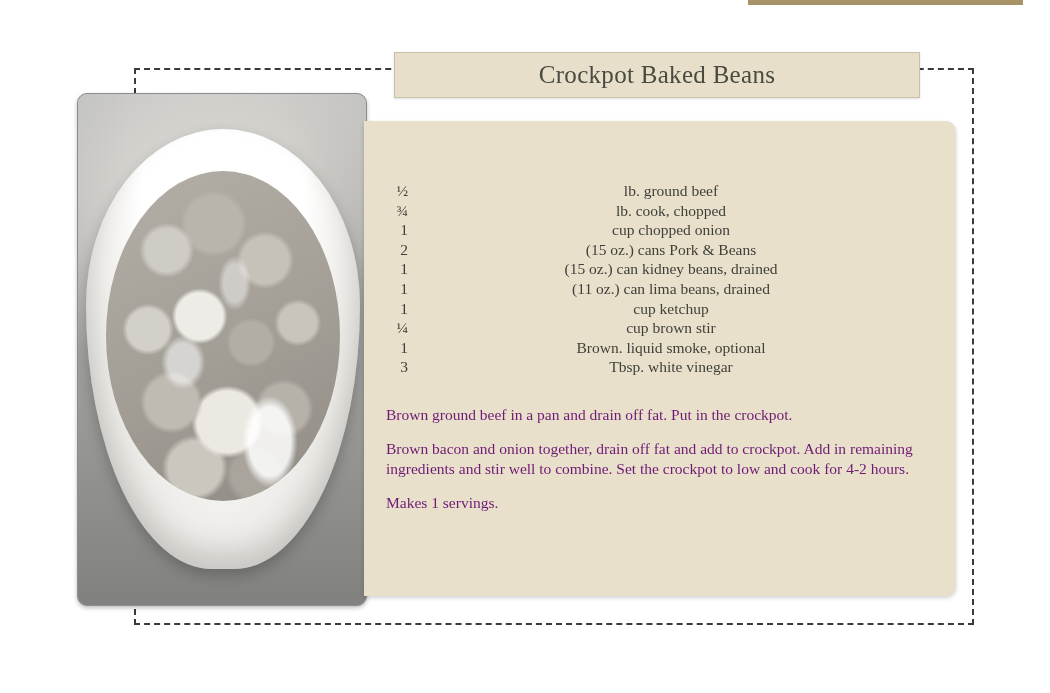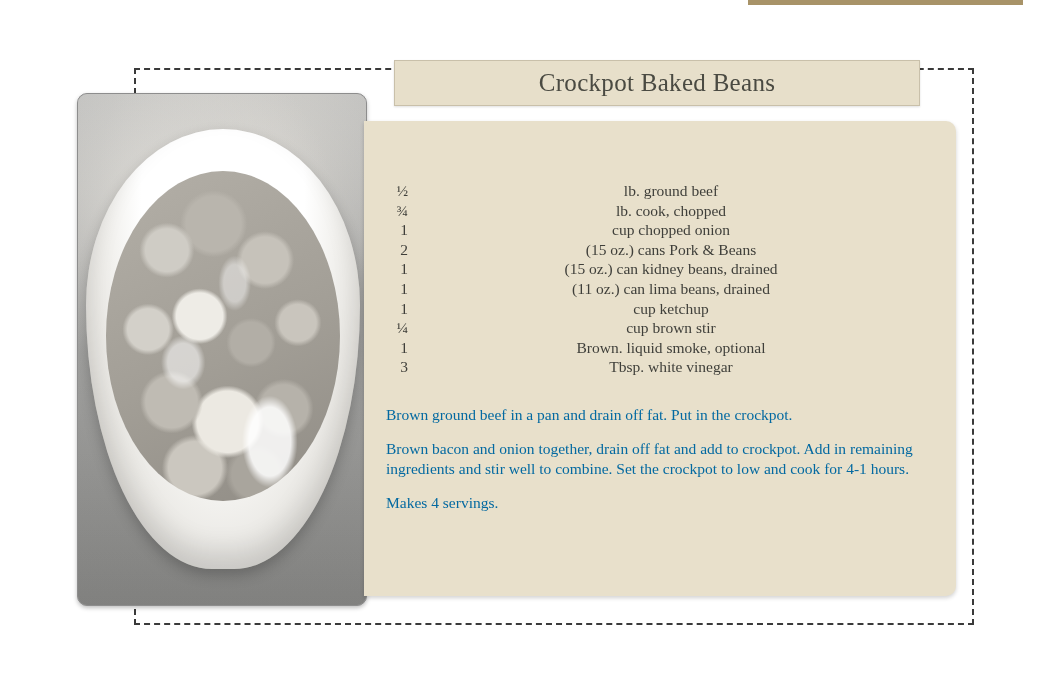--- a/index.html
+++ b/index.html
@@ -34,21 +34,21 @@
     width: 840px;
     height: 557px;
     border: 2px dashed #3a3a3a;
     background: transparent;
   }
 
   
   .title-plaque {
     position: absolute;
     left: 394px;
-    top: 60px;
+    top: 52px;
     width: 526px;
     height: 46px;
     background: #e7dfca;
     border: 1px solid #c9c0aa;
     display: flex;
     align-items: center;
     justify-content: center;
     box-shadow: 0 1px 2px rgba(0,0,0,0.12);
   }
   .title-plaque .title-text {
@@ -158,21 +158,21 @@
     width: 22px;
     text-align: right;
     flex: 0 0 22px;
     margin-right: 8px;
   }
   .ing-name { flex: 1 1 auto; text-align: center; }
 
   .steps {
     margin-top: 28px;
     font-size: 15.5px;
-    color: #0369a1;
+    color: #701a75;
     line-height: 20px;
     max-width: 550px;
   }
   .steps p { margin: 0 0 14px 0; }
   .steps p:last-child { margin-bottom: 0; }
 </style>
 </head>
 <body>
 
 <div class="top-tab"></div>
@@ -231,17 +231,17 @@
       <span class="ing-name">Brown. liquid smoke, optional</span>
     </li>
     <li>
       <span class="ing-qty">3</span>
       <span class="ing-name">Tbsp. white vinegar</span>
     </li>
   </ul>
 
   <div class="steps">
     <p>Brown ground beef in a pan and drain off fat. Put in the crockpot.</p>
-    <p>Brown bacon and onion together, drain off fat and add to crockpot. Add in remaining ingredients and stir well to combine. Set the crockpot to low and cook for 4-1 hours.</p>
-    <p>Makes 4 servings.</p>
+    <p>Brown bacon and onion together, drain off fat and add to crockpot. Add in remaining ingredients and stir well to combine. Set the crockpot to low and cook for 4-2 hours.</p>
+    <p>Makes 1 servings.</p>
   </div>
 
 </div>
 
 </body></html>

